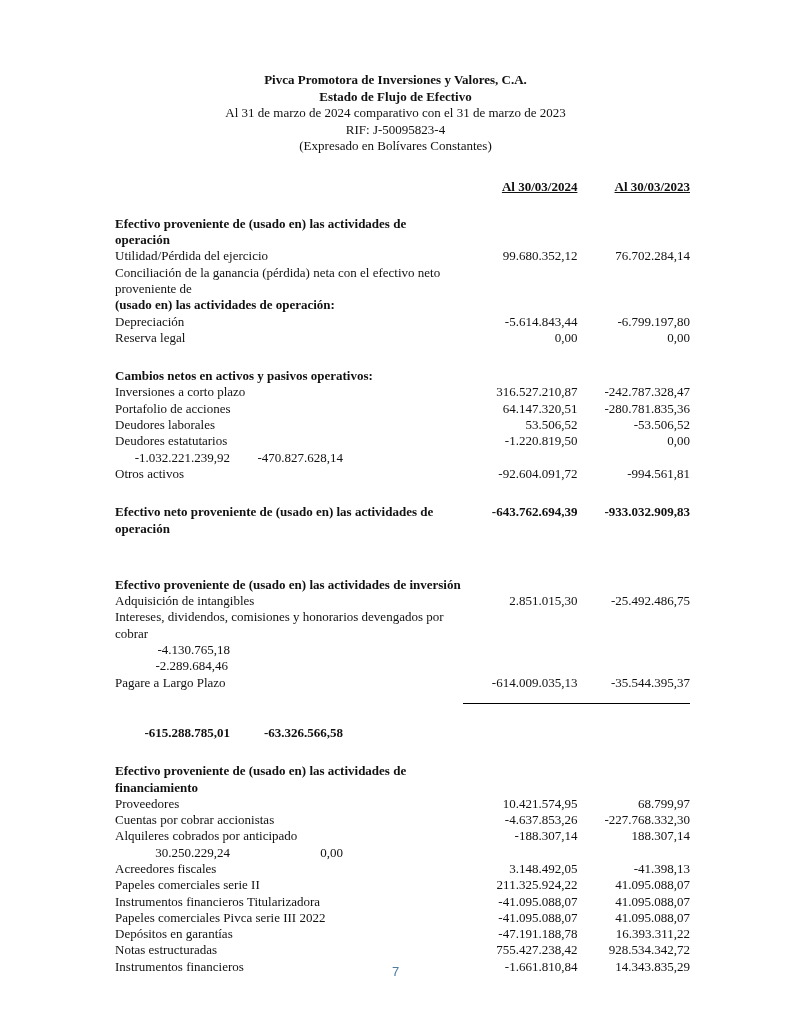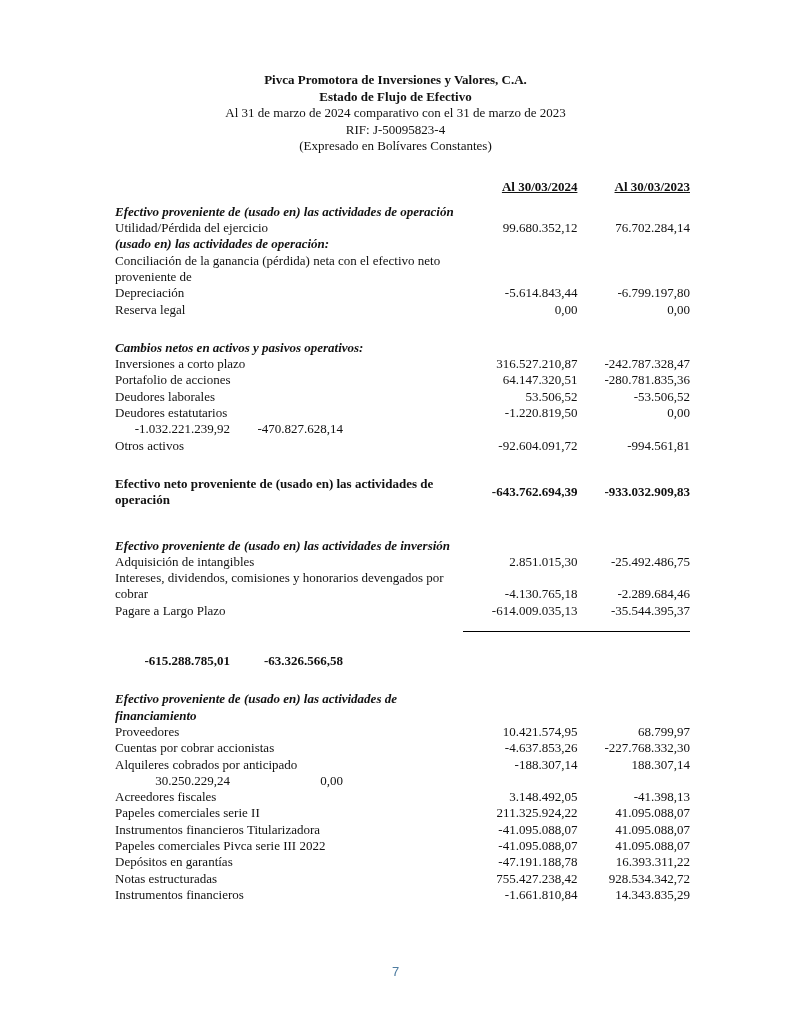--- a/index.html
+++ b/index.html
@@ -44,39 +44,39 @@
     padding-right: 2px;
   }
   .cell {
     width: 115px;
     text-align: right;
     white-space: nowrap;
   }
   .cell-v2 { width: 113px; }
   .header-row {
     margin-top: 24px;
-    margin-bottom: 9px;
+    margin-bottom: 21px;
   }
   .col-head {
     font-weight: bold;
     text-decoration: underline;
   }
-  .row--heading .cell-label { font-weight: bold; font-style: italic; }
+  .row--heading .cell-label { font-weight: bold; }
   .row--total .cell-label   { font-weight: bold; }
   .row--total .cell         { font-weight: bold; }
-  .row--total  { align-items: center; }
-  .row--center { align-items: flex-end; }
+  .row--total  { }
+  .row--center { align-items: flex-start; flex-direction: column; }
   .row--rule .cell {
     border-bottom: 1.7px solid #000000;
     padding-bottom: 12px;
     margin-bottom: 3px;
   }
   .gap-sm { margin-top: 22px; }
   .gap-md { margin-top: 18px; }
-  .gap-lg { margin-top: 29px; }
+  .gap-lg { margin-top: 40px; }
   
   .page-number {
     position: absolute;
     top: 964px;
     left: 0;
     width: 791px;
     text-align: center;
     font-family: "Liberation Sans", "DejaVu Sans", sans-serif;
     font-size: 13px;
   }
@@ -106,28 +106,28 @@
     <div class="cell cell-v1"></div>
     <div class="cell cell-v2"></div>
   </div>
 
   <div class="row row--item">
     <div class="cell-label">Utilidad/Pérdida del ejercicio</div>
     <div class="cell cell-v1">99.680.352,12</div>
     <div class="cell cell-v2">76.702.284,14</div>
   </div>
 
+  <div class="row row--note">
+    <div class="cell-label">Conciliación de la ganancia (pérdida) neta con el efectivo neto proveniente de</div>
+    <div class="cell cell-v1"></div>
+    <div class="cell cell-v2"></div>
+  </div>
+
   <div class="row row--heading">
     <div class="cell-label">(usado en) las actividades de operación:</div>
-    <div class="cell cell-v1"></div>
-    <div class="cell cell-v2"></div>
-  </div>
-
-  <div class="row row--note">
-    <div class="cell-label">Conciliación de la ganancia (pérdida) neta con el efectivo neto proveniente de</div>
     <div class="cell cell-v1"></div>
     <div class="cell cell-v2"></div>
   </div>
 
   <div class="row row--item">
     <div class="cell-label">Depreciación</div>
     <div class="cell cell-v1">-5.614.843,44</div>
     <div class="cell cell-v2">-6.799.197,80</div>
   </div>
 

